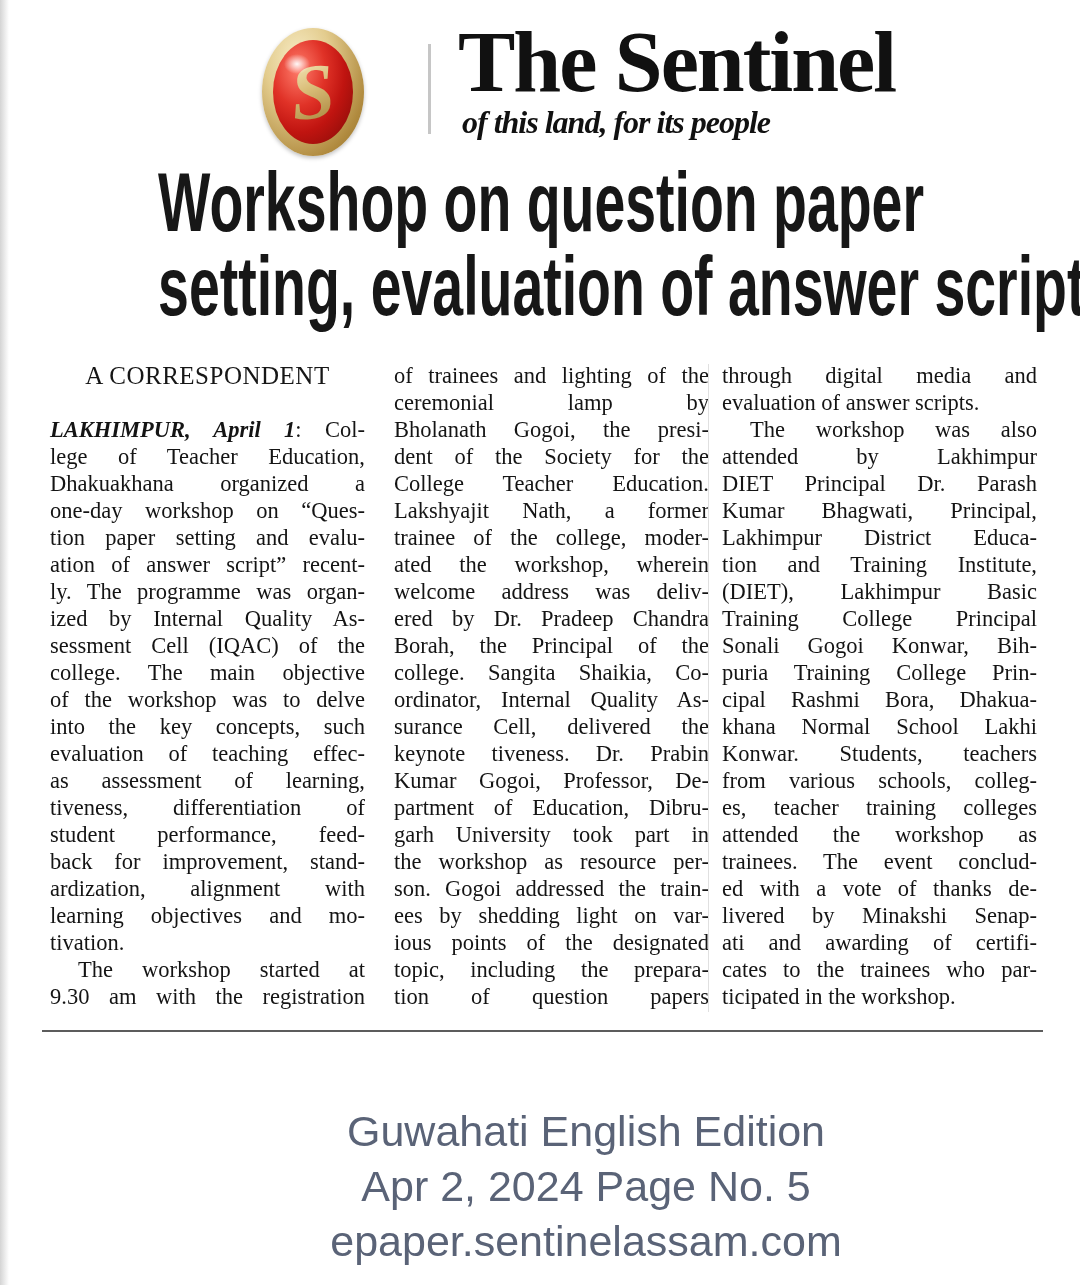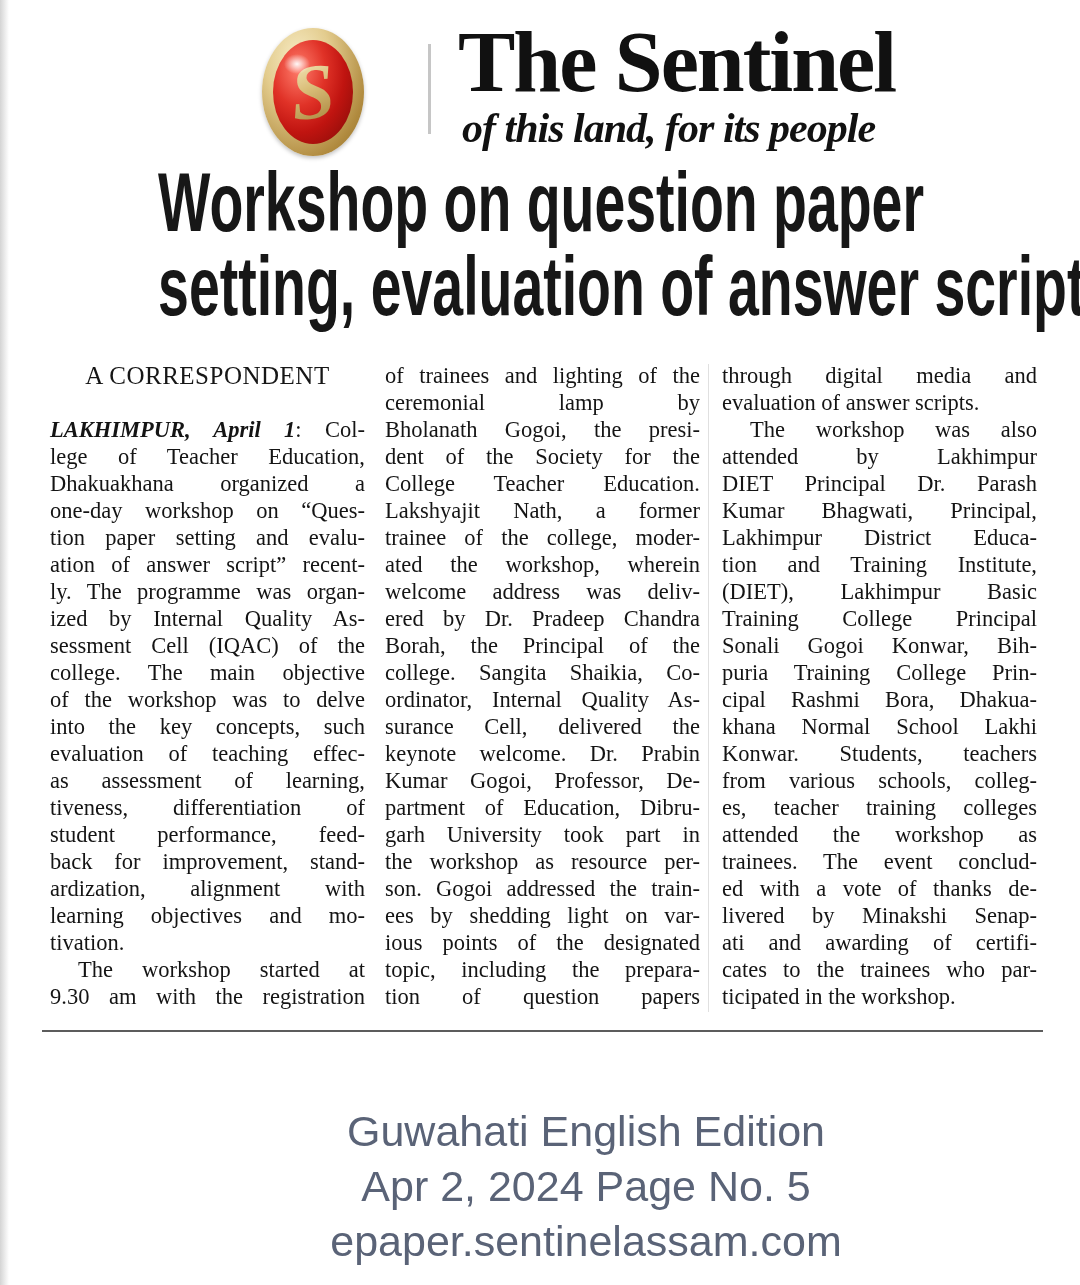--- a/index.html
+++ b/index.html
@@ -16,30 +16,30 @@
         display:flex;align-items:center;justify-content:center;}
   .logo-shine{position:absolute;left:22px;top:26px;width:26px;height:20px;border-radius:50%;
         background:radial-gradient(closest-side,rgba(255,255,255,.95),rgba(255,255,255,0));}
   .logo-s{font-family:"Liberation Serif",serif;font-style:italic;font-weight:bold;font-size:78px;
         line-height:1;background:linear-gradient(160deg,#f6e8bb 10%,#d9bd78 45%,#a9853d 90%);
         -webkit-background-clip:text;background-clip:text;color:transparent;transform:rotate(-6deg);}
   .masthead-divider{position:absolute;left:428px;top:44px;width:3px;height:90px;background:#c6c6c6;}
   .mast-title{position:absolute;left:458px;top:16px;width:560px;font-weight:bold;font-size:86px;
         line-height:92px;letter-spacing:-2px;color:#111;white-space:nowrap;}
   .mast-tagline{position:absolute;left:462px;top:104px;width:520px;font-weight:bold;font-style:italic;
-        font-size:42px;letter-spacing:-1px;color:#111;white-space:nowrap;}
+        font-size:32px;letter-spacing:-1px;color:#111;white-space:nowrap;}
   
   .headline{position:absolute;left:0;top:160px;width:930px;text-align:center;
         font-family:"Liberation Sans",sans-serif;font-weight:bold;color:#171717;}
   .headline .hl{display:block;font-size:84px;line-height:84px;white-space:nowrap;
         transform:scaleX(.66);transform-origin:50% 50%;letter-spacing:0;}
   
   .byline{font-size:25px;letter-spacing:.5px;text-align:center;margin:0 0 27px 0;color:#161616;}
   .col{position:absolute;top:362px;width:315px;font-size:22.5px;line-height:27px;color:#141414;}
-  .col-1{left:50px;}  .col-2{left:385px;}  .col-3{left:722px;}
+  .col-1{left:50px;}  .col-2{left:394px;}  .col-3{left:722px;}
   .line{text-align:justify;text-align-last:justify;white-space:normal;}
   .line.end{text-align-last:left;}
   .line.indent{padding-left:28px;}
   .line b{font-weight:bold;font-style:italic;}
   .col-divider{position:absolute;left:708px;top:364px;width:1px;height:648px;background:#e0e0e0;}
   .bottom-rule{position:absolute;left:42px;top:1030px;width:1001px;height:2px;background:#5c5c5c;}
   
   .footer{position:absolute;left:46px;top:1104px;width:1080px;text-align:center;
         font-family:"Liberation Sans",sans-serif;font-size:43px;line-height:55px;}
 </style>
@@ -97,21 +97,21 @@
       <div class="line"><span>College Teacher Education.</span></div>
       <div class="line"><span>Lakshyajit Nath, a former</span></div>
       <div class="line"><span>trainee of the college, moder-</span></div>
       <div class="line"><span>ated the workshop, wherein</span></div>
       <div class="line"><span>welcome address was deliv-</span></div>
       <div class="line"><span>ered by Dr. Pradeep Chandra</span></div>
       <div class="line"><span>Borah, the Principal of the</span></div>
       <div class="line"><span>college. Sangita Shaikia, Co-</span></div>
       <div class="line"><span>ordinator, Internal Quality As-</span></div>
       <div class="line"><span>surance Cell, delivered the</span></div>
-      <div class="line"><span>keynote welcome. Dr. Prabin</span></div>
+      <div class="line"><span>keynote tiveness. Dr. Prabin</span></div>
       <div class="line"><span>Kumar Gogoi, Professor, De-</span></div>
       <div class="line"><span>partment of Education, Dibru-</span></div>
       <div class="line"><span>garh University took part in</span></div>
       <div class="line"><span>the workshop as resource per-</span></div>
       <div class="line"><span>son. Gogoi addressed the train-</span></div>
       <div class="line"><span>ees by shedding light on var-</span></div>
       <div class="line"><span>ious points of the designated</span></div>
       <div class="line"><span>topic, including the prepara-</span></div>
       <div class="line"><span>tion of question papers</span></div>
     </div>

